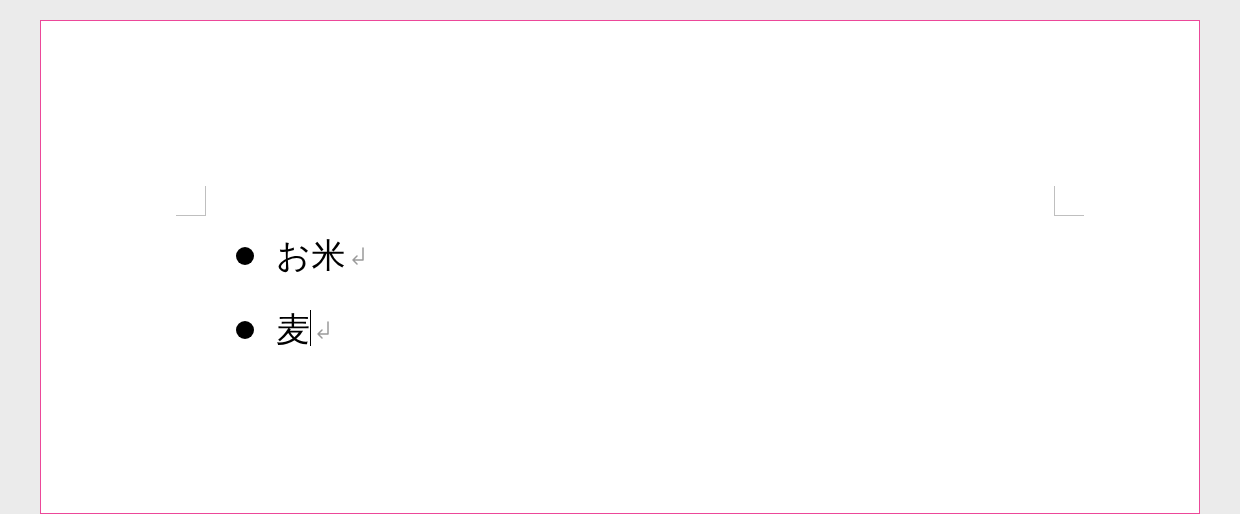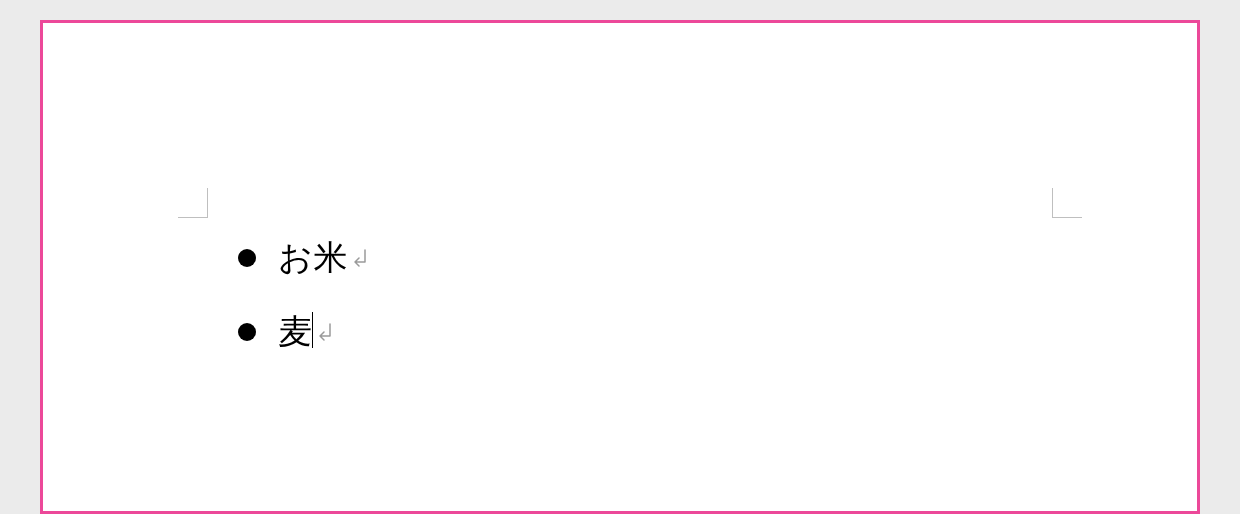--- a/index.html
+++ b/index.html
@@ -14,21 +14,21 @@
       overflow: hidden;
       font-family: "Yu Mincho", "Hiragino Mincho ProN", "MS Mincho", serif;
     }
     .page {
       position: absolute;
       left: 40px;
       top: 20px;
       width: 1160px;
       height: 494px;
       background: #ffffff;
-      border: 3px solid #ec4899;
+      border: 1px solid #ec4899;
     }
     .margin-corner {
       position: absolute;
       width: 30px;
       height: 30px;
     }
     .margin-corner-tl {
       left: 135px;
       top: 165px;
       border-right: 1px solid #bfbfbf;

